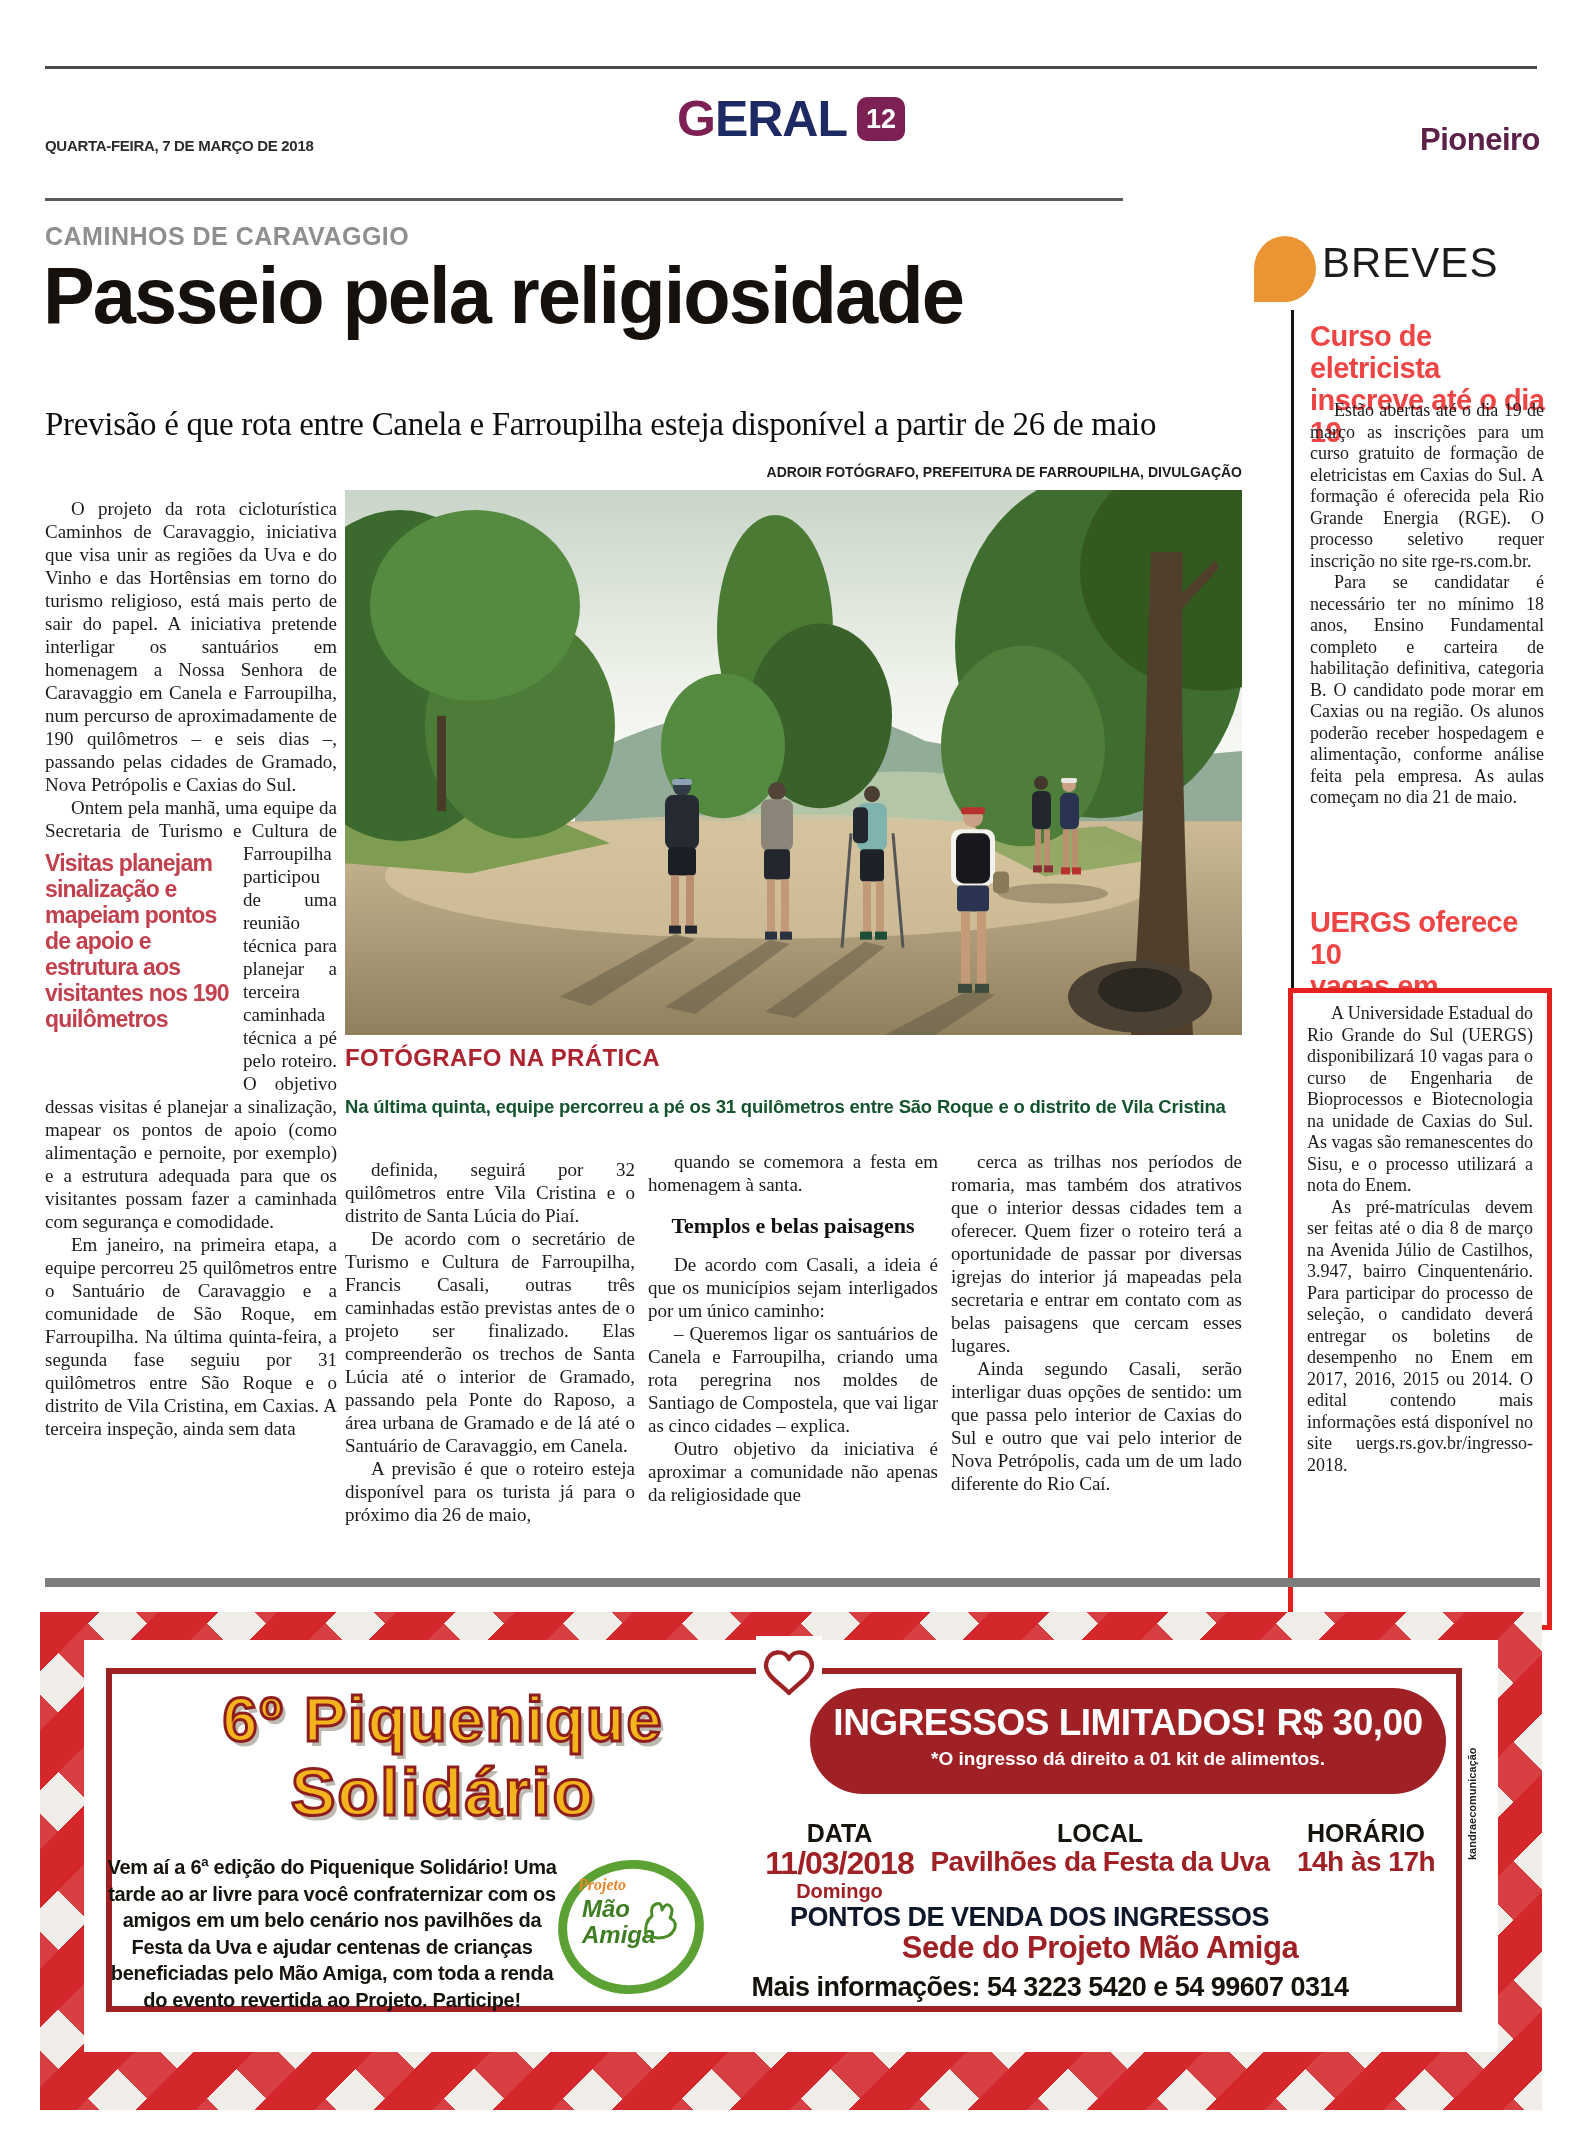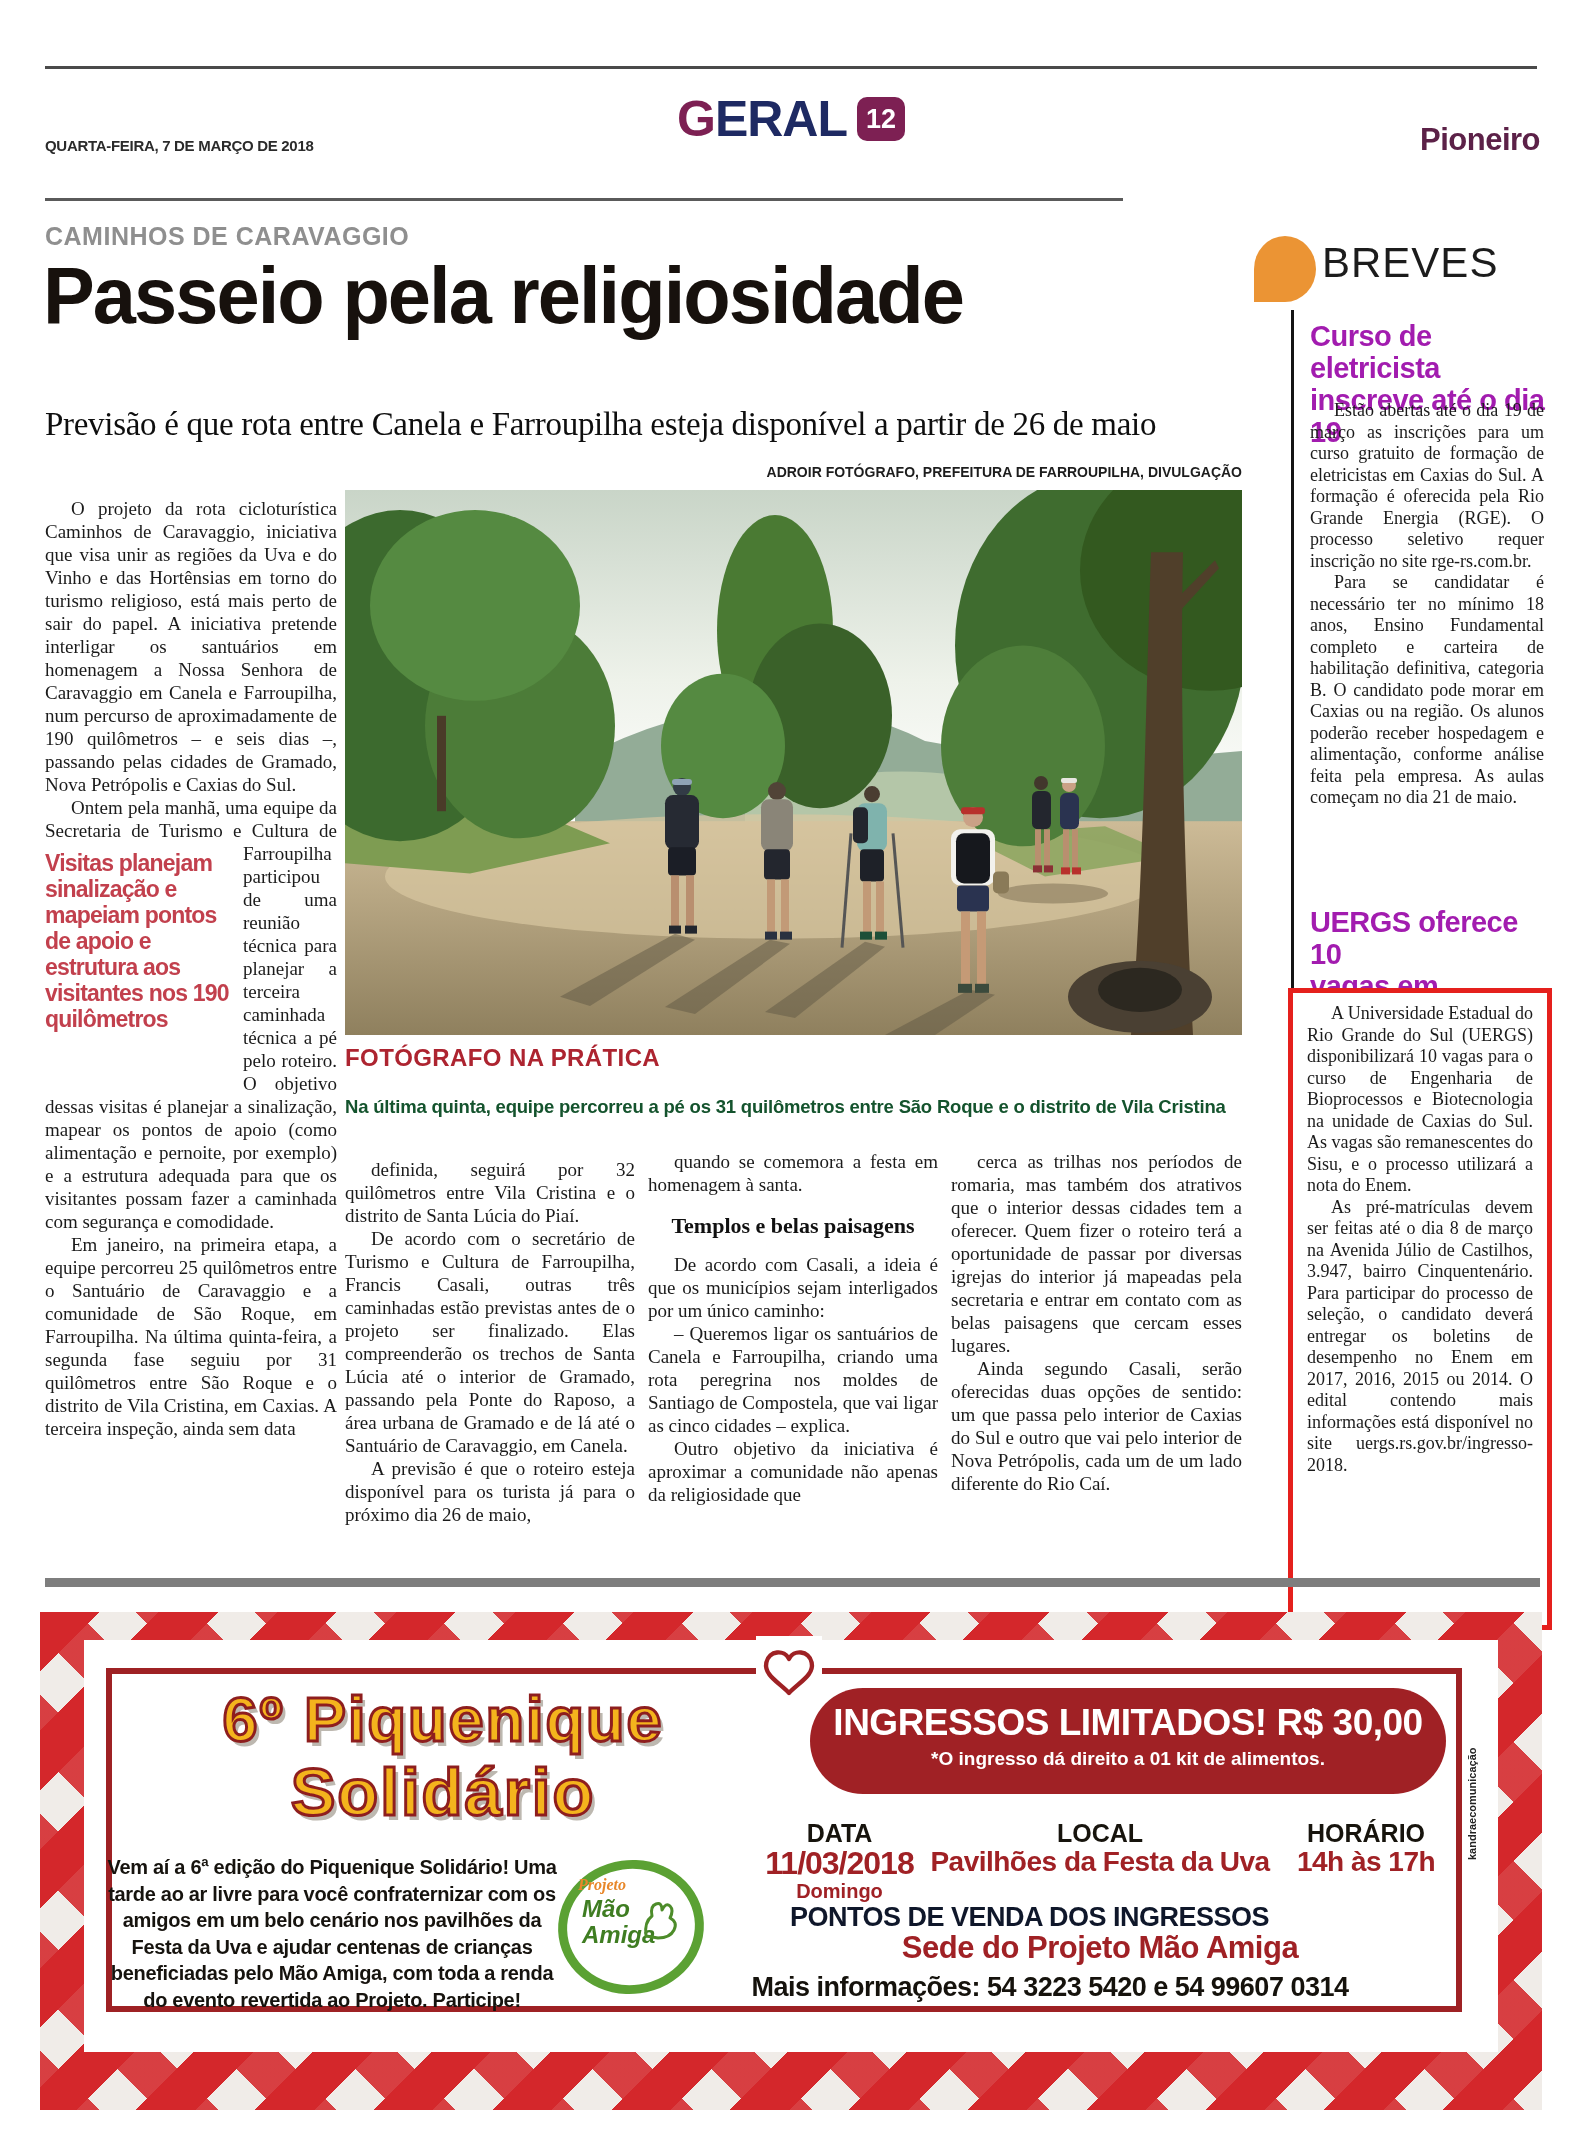--- a/index.html
+++ b/index.html
@@ -47,21 +47,21 @@
     letter-spacing:-0.8px;color:#c2404d;text-align:left;}
   .inline-subhead{display:block;text-indent:0;text-align:center;font-weight:bold;font-size:22px;
     margin:18px 0 16px 0;color:#111;}
 
   
   .breves-icon{left:1254px;top:236px;width:62px;height:66px;background:#eb9434;
     border-radius:50% 50% 50% 0;}
   .breves-label{left:1322px;top:242px;font-size:42px;color:#1c1c1c;letter-spacing:1px;line-height:1;}
   .breves-rule{left:1291px;top:310px;width:3px;height:1245px;background:#141414;}
   .brief-title{left:1310px;width:244px;font-size:29px;line-height:32px;font-weight:bold;
-    letter-spacing:-0.5px;color:#a21caf;}
+    letter-spacing:-0.5px;color:#ef4444;}
   .sidebar-text{font-size:18px;line-height:21.5px;text-align:justify;color:#1b1b1b;
     font-family:"Liberation Serif",serif;hyphens:auto;}
   .sidebar-text p{margin:0;text-indent:24px;}
   .brief-body1{left:1310px;top:400px;width:234px;}
   .highlight-box{left:1288px;top:988px;width:264px;height:642px;box-sizing:border-box;
     border:5px solid #e5201d;background:#fff;padding:10px 14px 12px;}
 
   .bottom-rule{left:45px;top:1578px;width:1495px;height:9px;background:#7e7e7e;}
 
   
@@ -252,21 +252,21 @@
 <div class="abs col3 body-text serif">
   <p>quando se comemora a festa em homenagem à santa.</p>
   <span class="inline-subhead">Templos e belas paisagens</span>
   <p>De acordo com Casali, a ideia é que os municípios sejam interligados por um único caminho:</p>
   <p>– Queremos ligar os santuários de Canela e Farroupilha, criando uma rota peregrina nos moldes de Santiago de Compostela, que vai ligar as cinco cidades – explica.</p>
   <p>Outro objetivo da iniciativa é aproximar a comunidade não apenas da religiosidade que</p>
 </div>
 
 <div class="abs col4 body-text serif">
   <p>cerca as trilhas nos períodos de romaria, mas também dos atrativos que o interior dessas cidades tem a oferecer. Quem fizer o roteiro terá a oportunidade de passar por diversas igrejas do interior já mapeadas pela secretaria e entrar em contato com as belas paisagens que cercam esses lugares.</p>
-  <p>Ainda segundo Casali, serão oferecidas duas opções de sentido: um que passa pelo interior de Caxias do Sul e outro que vai pelo interior de Nova Petrópolis, cada um de um lado diferente do Rio Caí.</p>
+  <p>Ainda segundo Casali, serão interligar duas opções de sentido: um que passa pelo interior de Caxias do Sul e outro que vai pelo interior de Nova Petrópolis, cada um de um lado diferente do Rio Caí.</p>
 </div>
 
 <div class="abs breves-icon"></div>
 <div class="abs breves-label">BREVES</div>
 <div class="abs breves-rule"></div>
 
 <div class="abs brief-title" style="top:320px;">
   <div>Curso de eletricista</div>
   <div>inscreve até o dia 19</div>
 </div>

